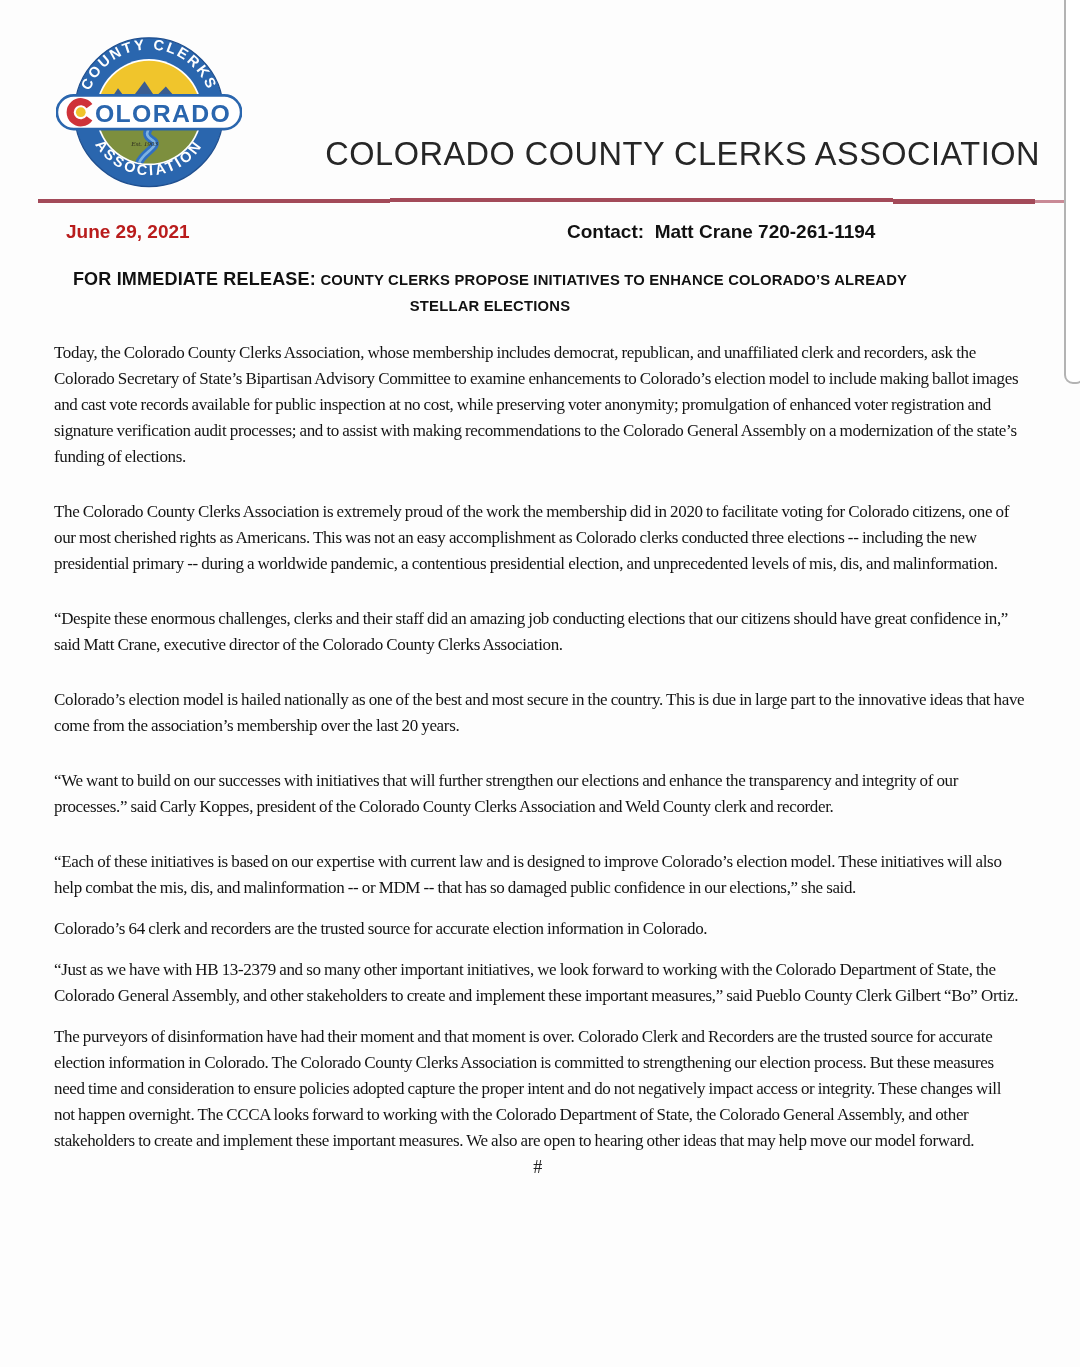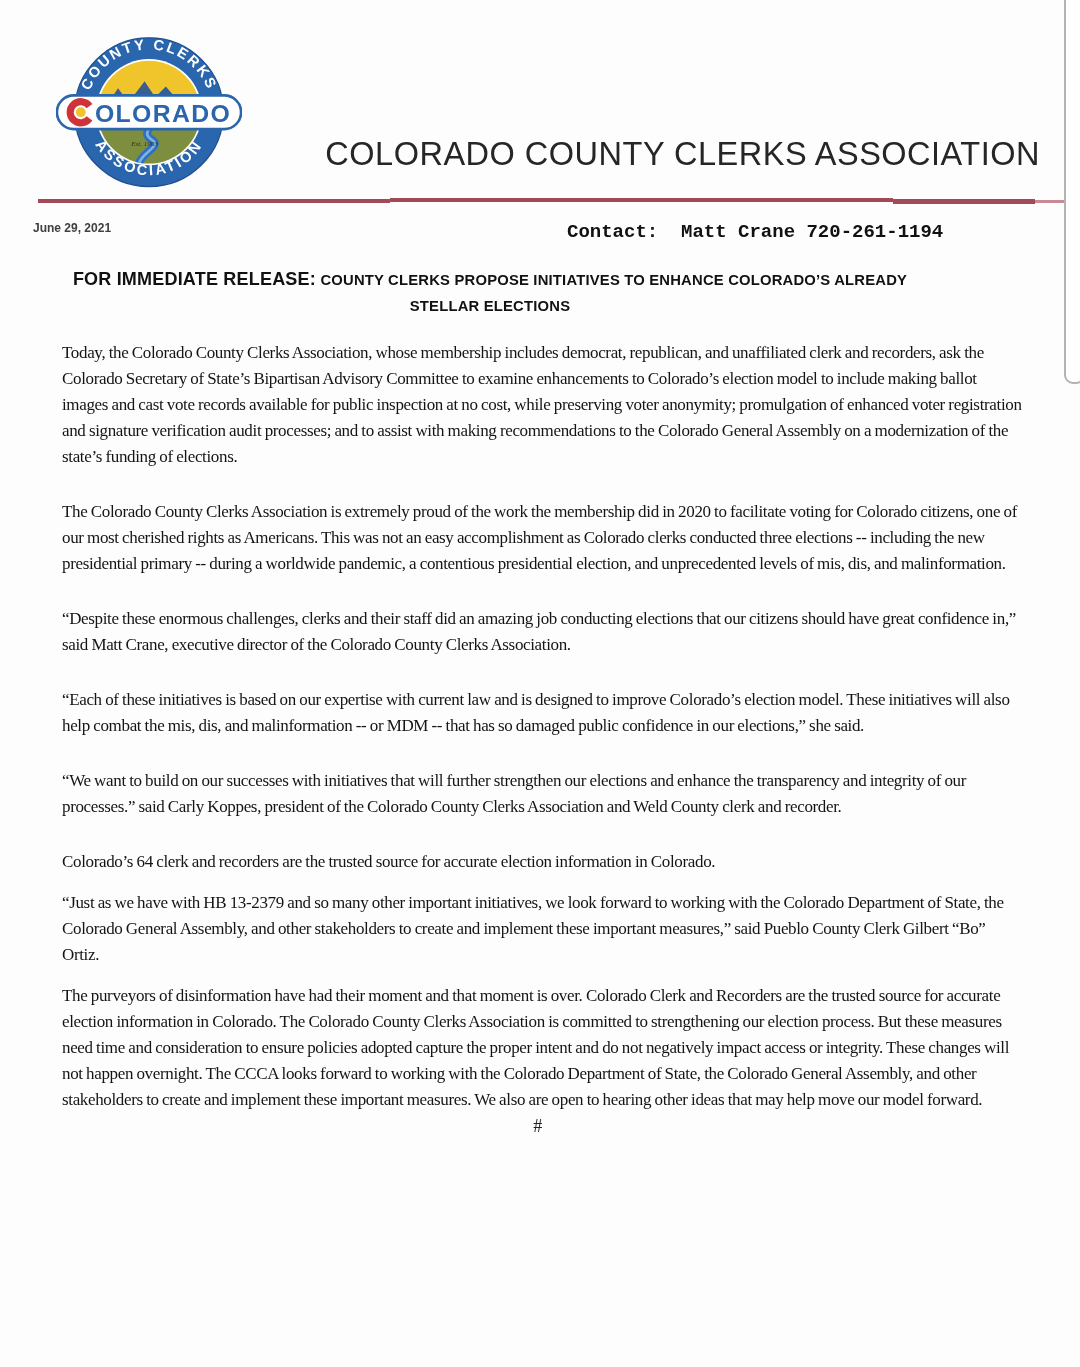--- a/index.html
+++ b/index.html
@@ -27,48 +27,48 @@
   
   .rule{position:absolute;top:197px;left:0;width:100%;height:10px;}
   .rule .seg{position:absolute;height:4.5px;}
   .rule .s1{left:38px;width:352px;top:1.5px;background:#a34a59;}
   .rule .s2{left:390px;width:503px;top:.5px;background:#a34a59;}
   .rule .s3{left:893px;width:142px;top:2px;background:#a34a59;}
   .rule .s4{left:1035px;width:30px;top:2.5px;background:#c98a96;height:3.5px;}
 
   
   .meta-date{
-    position:absolute;left:33px;top:221px;
+    position:absolute;left:66px;top:221px;
     font-family:"Liberation Sans", sans-serif;
-    font-size:12px;font-weight:700;color:#404040;
+    font-size:19px;font-weight:700;color:#b91c1c;
   }
   .meta-contact{
     position:absolute;left:567px;top:221px;
-    font-family:Liberation Mono, monospace;
+    font-family:Liberation Sans, sans-serif;
     font-size:19px;font-weight:700;color:#111;
     white-space:pre;
   }
 
   
   .release{
     position:absolute;left:50px;top:267px;width:880px;
     font-family:"Liberation Sans", sans-serif;
     font-weight:700;color:#111;line-height:25px;text-align:center;
   }
   .release .label{font-size:18px;letter-spacing:.2px;}
   .release .headline{font-size:14.8px;letter-spacing:.2px;}
 
   
   .body-text{
     position:absolute;left:50px;top:340px;width:975px;
     font-size:17px;line-height:26px;
     letter-spacing:-.35px;word-spacing:-.5px;
     color:#141414;
   }
-  .body-text p{margin:0 0 29px 12px;}
+  .body-text p{margin:0 0 29px 4px;}
   .body-text p:nth-of-type(n+6){margin-bottom:15px;}
   .body-text p:last-of-type{margin-bottom:0;}
   .end-mark{
     text-align:center;font-size:18px;line-height:26px;color:#222;
     margin-top:0;
   }
 
   
   .scroll-thumb{
     position:absolute;right:-5px;top:-12px;width:17px;height:392px;
@@ -135,22 +135,23 @@
   <div class="release">
     <span class="label">FOR IMMEDIATE RELEASE:</span>
     <span>  </span>
     <span class="headline">COUNTY CLERKS PROPOSE INITIATIVES TO ENHANCE COLORADO’S ALREADY STELLAR ELECTIONS</span>
   </div>
 
   <div class="body-text">
     <p>Today, the Colorado County Clerks Association, whose membership includes democrat, republican, and unaffiliated clerk and recorders, ask the Colorado Secretary of State’s Bipartisan Advisory Committee to examine enhancements to Colorado’s election model to include making ballot images and cast vote records available for public inspection at no cost, while preserving voter anonymity; promulgation of enhanced voter registration and signature verification audit processes; and to assist with making recommendations to the Colorado General Assembly on a modernization of the state’s funding of elections.</p>
     <p>The Colorado County Clerks Association is extremely proud of the work the membership did in 2020 to facilitate voting for Colorado citizens, one of our most cherished rights as Americans. This was not an easy accomplishment as Colorado clerks conducted three elections -- including the new presidential primary -- during a worldwide pandemic, a contentious presidential election, and unprecedented levels of mis, dis, and malinformation.</p>
     <p>“Despite these enormous challenges, clerks and their staff did an amazing job conducting elections that our citizens should have great confidence in,” said Matt Crane, executive director of the Colorado County Clerks Association.</p>
+    <p>Colorado’s election model is hailed nationally as one of the best and most secure in the country. This is due in large part to the innovative ideas that have come from the association’s membership over the last 20 years.</p>
+    <p>“We want to build on our successes with initiatives that will further strengthen our elections and enhance the transparency and integrity of our processes.”  said Carly Koppes, president of the Colorado County Clerks Association and Weld County clerk and recorder.</p>
     <p>“Each of these initiatives is based on our expertise with current law and is designed to improve Colorado’s election model. These initiatives will also help combat the mis, dis, and malinformation -- or MDM -- that has so damaged public confidence in our elections,” she said.</p>
-    <p>“We want to build on our successes with initiatives that will further strengthen our elections and enhance the transparency and integrity of our processes.”  said Carly Koppes, president of the Colorado County Clerks Association and Weld County clerk and recorder.</p>
     <p>Colorado’s 64 clerk and recorders are the trusted source for accurate election information in Colorado.</p>
     <p>“Just as we have with HB 13-2379 and so many other important initiatives, we look forward to working with the Colorado Department of State, the Colorado General Assembly, and other stakeholders to create and implement these important measures,” said Pueblo County Clerk Gilbert “Bo” Ortiz.</p>
     <p>The purveyors of disinformation have had their moment and that moment is over.  Colorado Clerk and Recorders are the trusted source for accurate election information in Colorado.  The Colorado County Clerks Association is committed to strengthening our election process.  But these measures need time and consideration to ensure policies adopted capture the proper intent and do not negatively impact access or integrity. These changes will not happen overnight. The CCCA looks forward to working with the Colorado Department of State, the Colorado General Assembly, and other stakeholders to create and implement these important measures. We also are open to hearing other ideas that may help move our model forward.</p>
     <div class="end-mark">#</div>
   </div>
 
   <div class="scroll-thumb"></div>
 
 </div>
 

